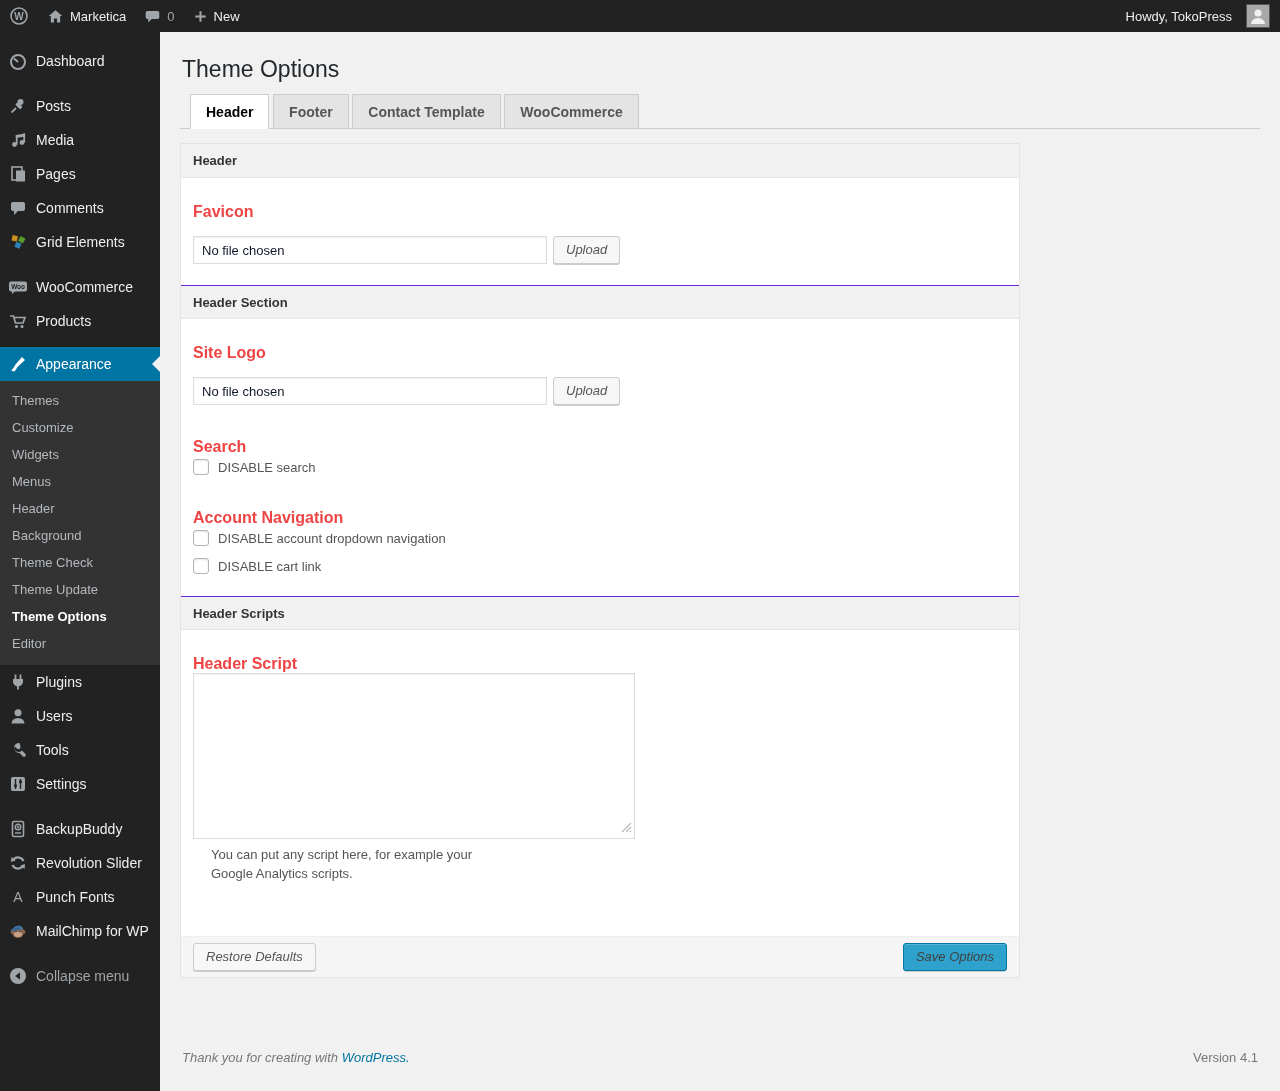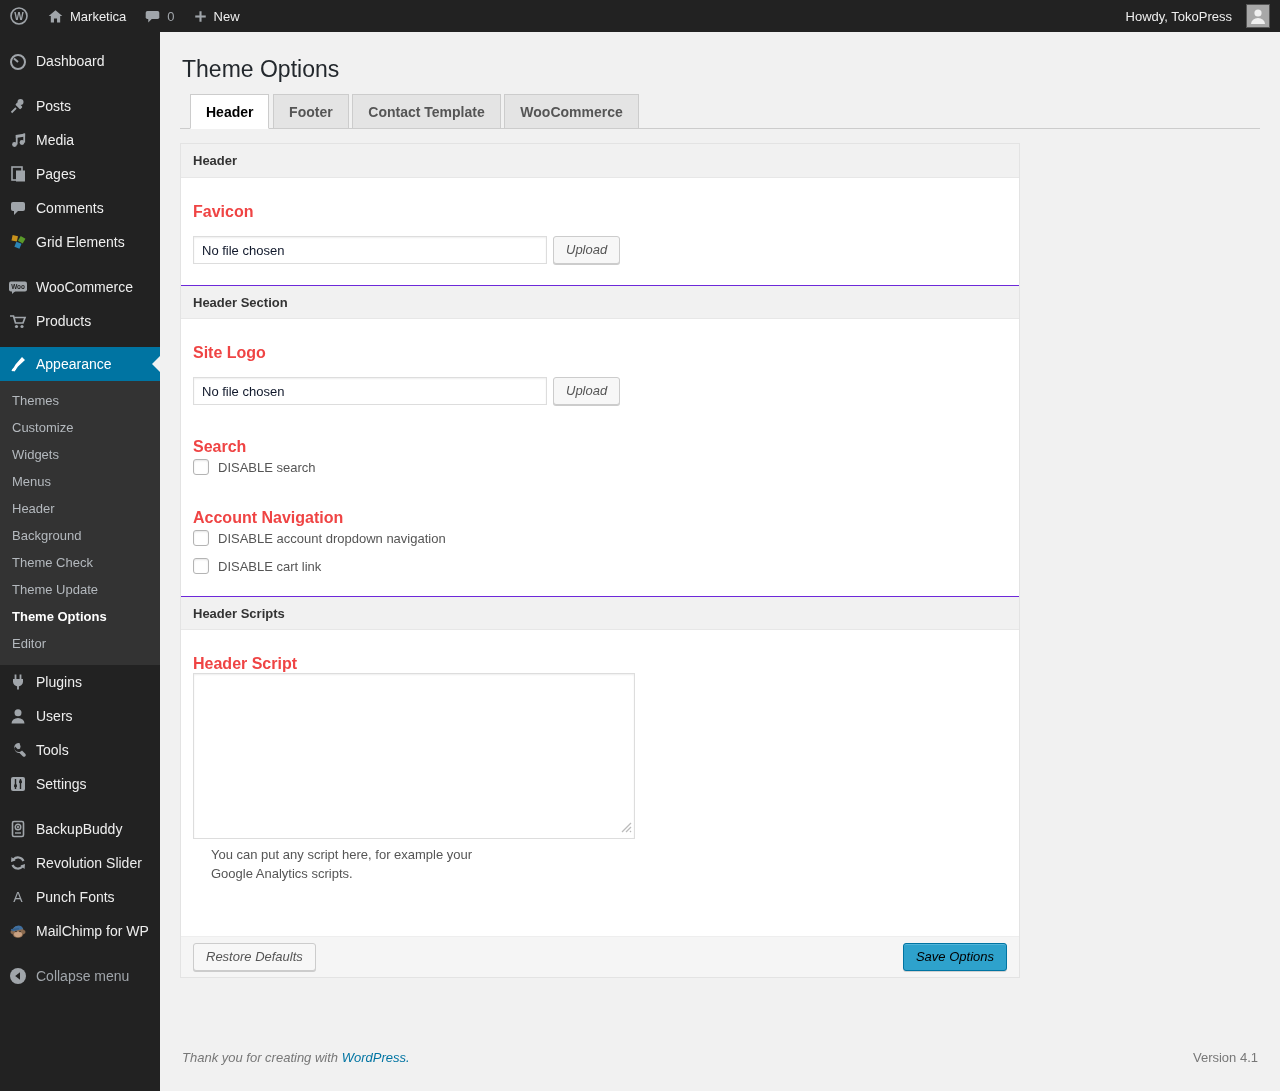--- a/index.html
+++ b/index.html
@@ -120,21 +120,21 @@
     resize: none; box-shadow: inset 0 1px 2px rgba(0,0,0,.07);
     font-family: "Liberation Mono", monospace; font-size: 13px; padding: 6px;
   }
   .resize-handle { position: absolute; right: 3px; bottom: 6px; }
   .hint { margin-left: 18px; width: 302px; font-size: 13px; color: #555; line-height: 1.45; padding-top: 4px; }
   .panel-footer {
     display: flex; justify-content: space-between; align-items: center;
     background: #f5f5f5; border-top: 1px solid #eee; padding: 6px 12px;
   }
   .btn-primary {
-    margin-left: 8px; background: #2ea2cc; border-color: #0074a2; color: #000000;
+    margin-left: 8px; background: #2ea2cc; border-color: #0074a2; color: #404040;
     box-shadow: inset 0 1px 0 rgba(120,200,230,.5), 0 1px 0 rgba(0,0,0,.15);
   }
   .btn.no-ml { margin-left: 0; }
 
   
   .page-footer {
     width: 1080px; margin-top: 72px; display: flex;
     justify-content: space-between; align-items: center; padding: 0 2px;
   }
   .thankyou { font-style: italic; color: #777; font-size: 13px; }

